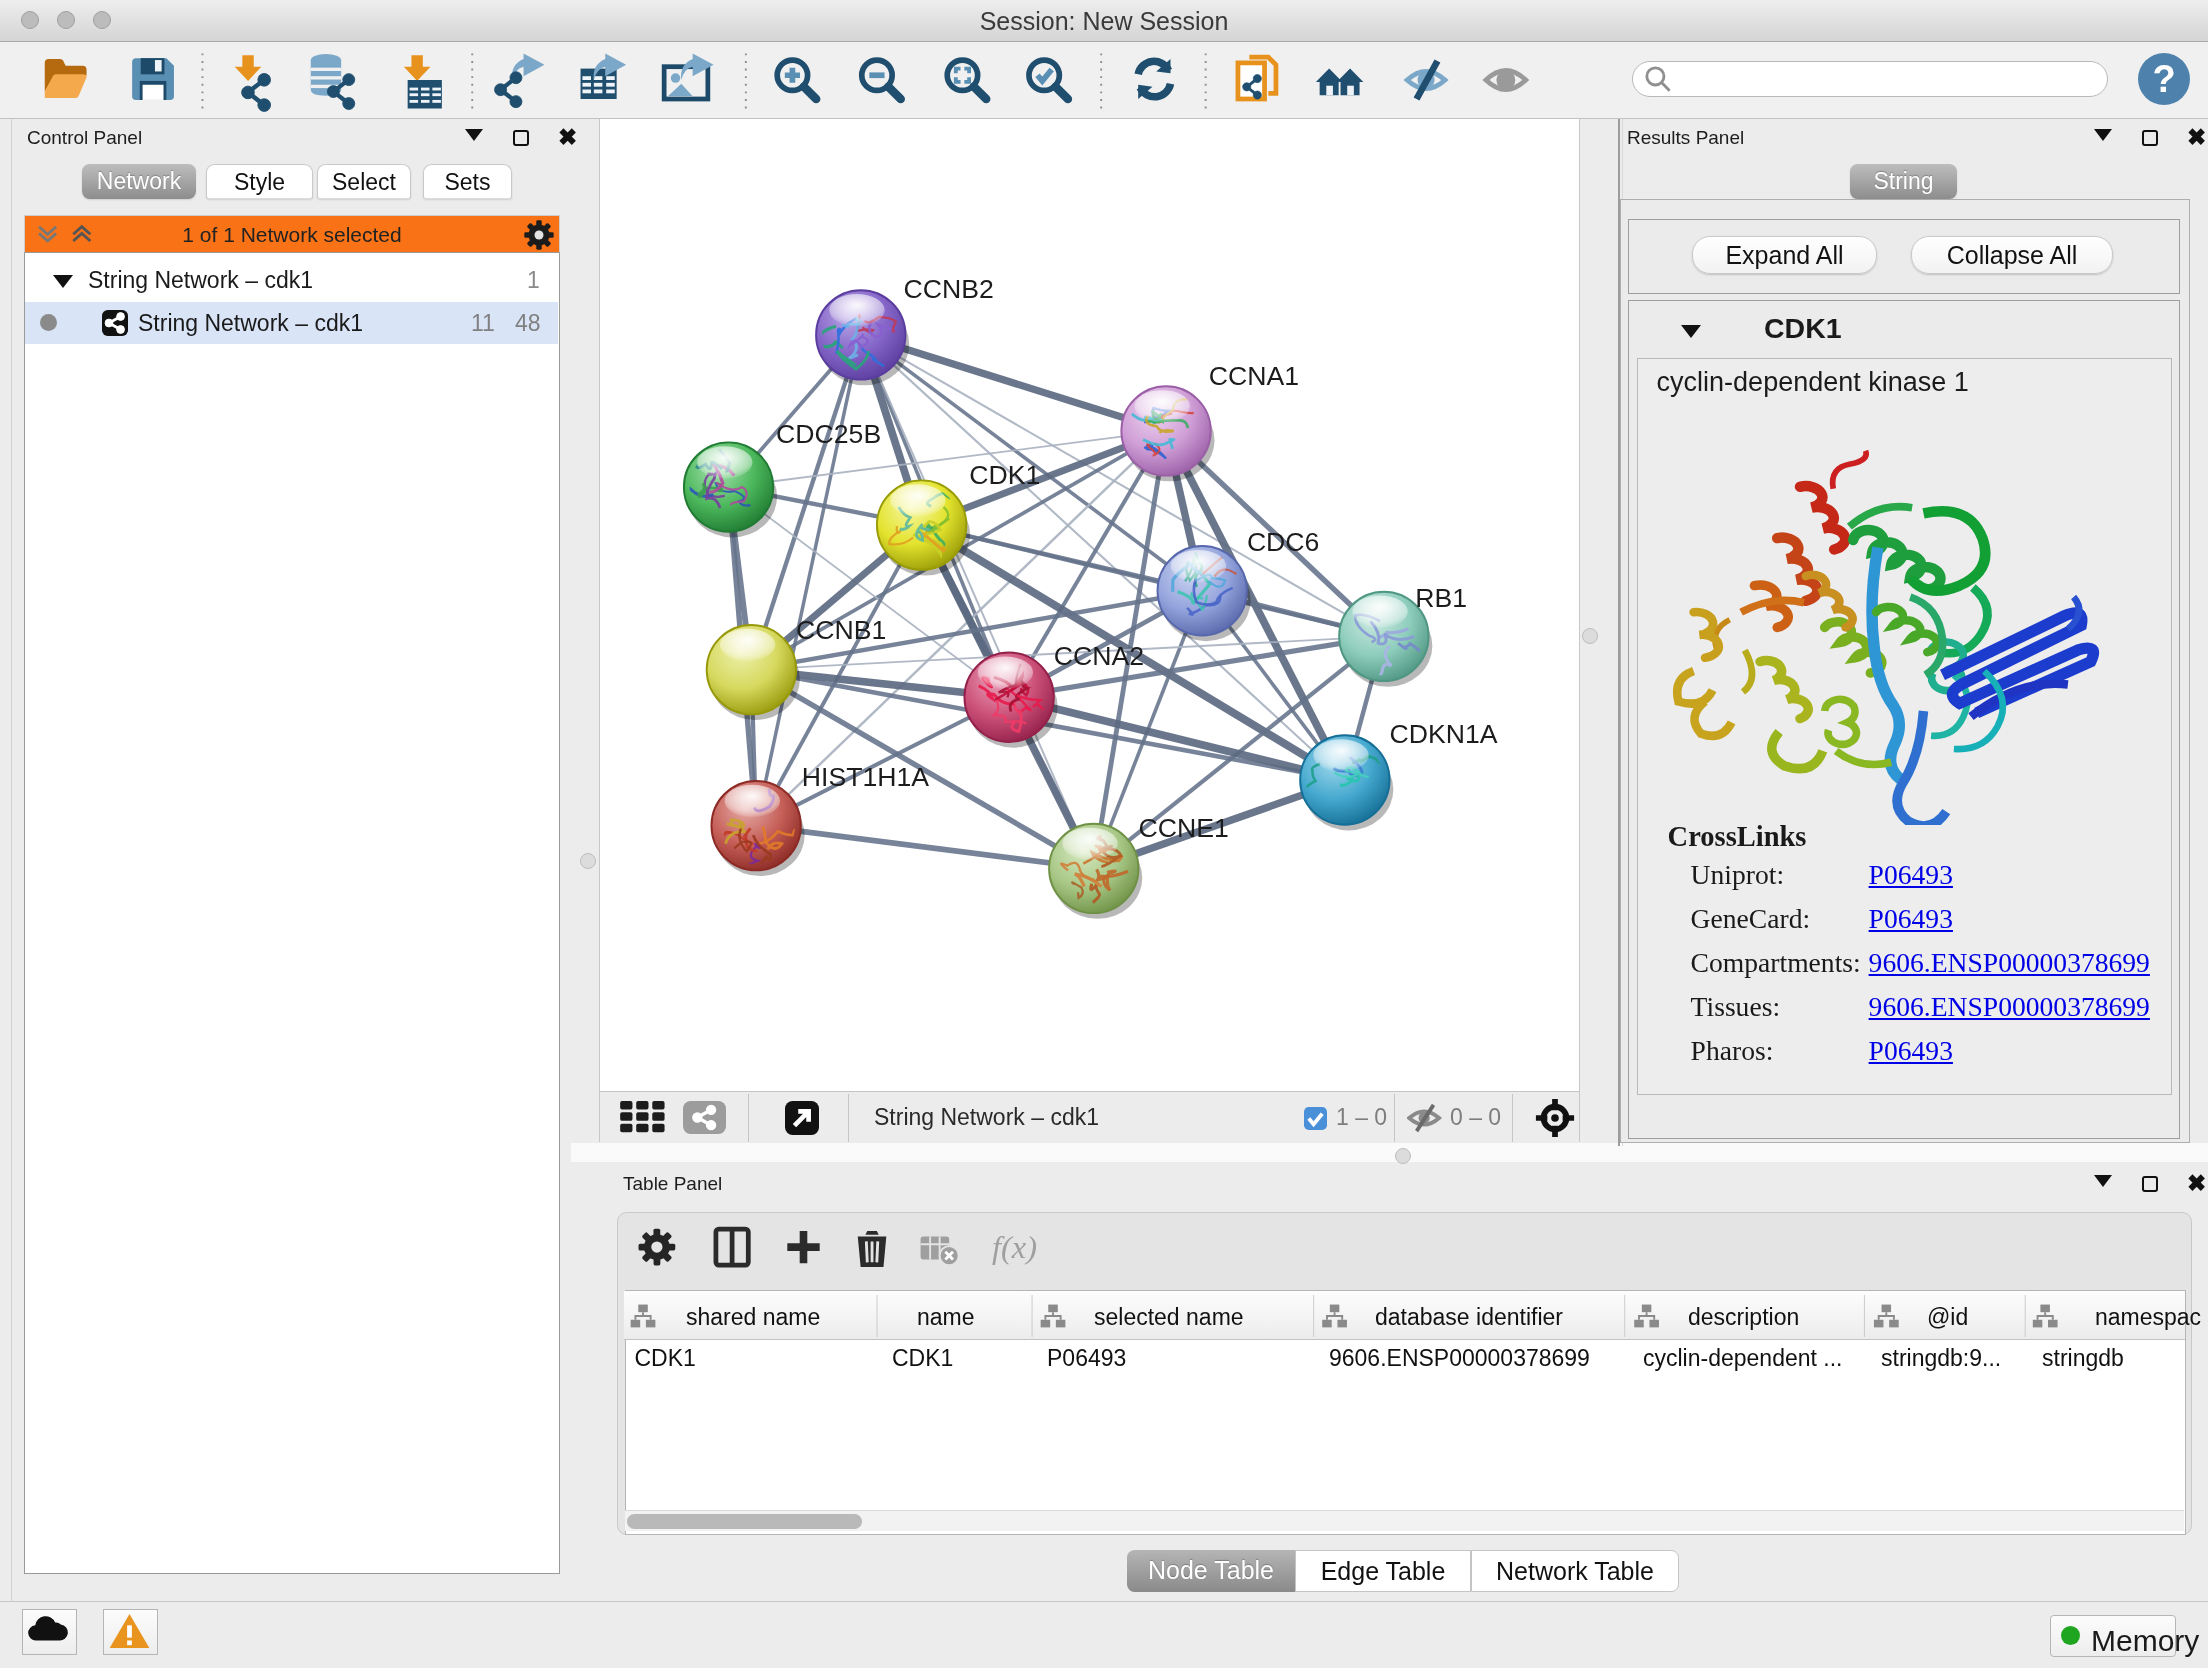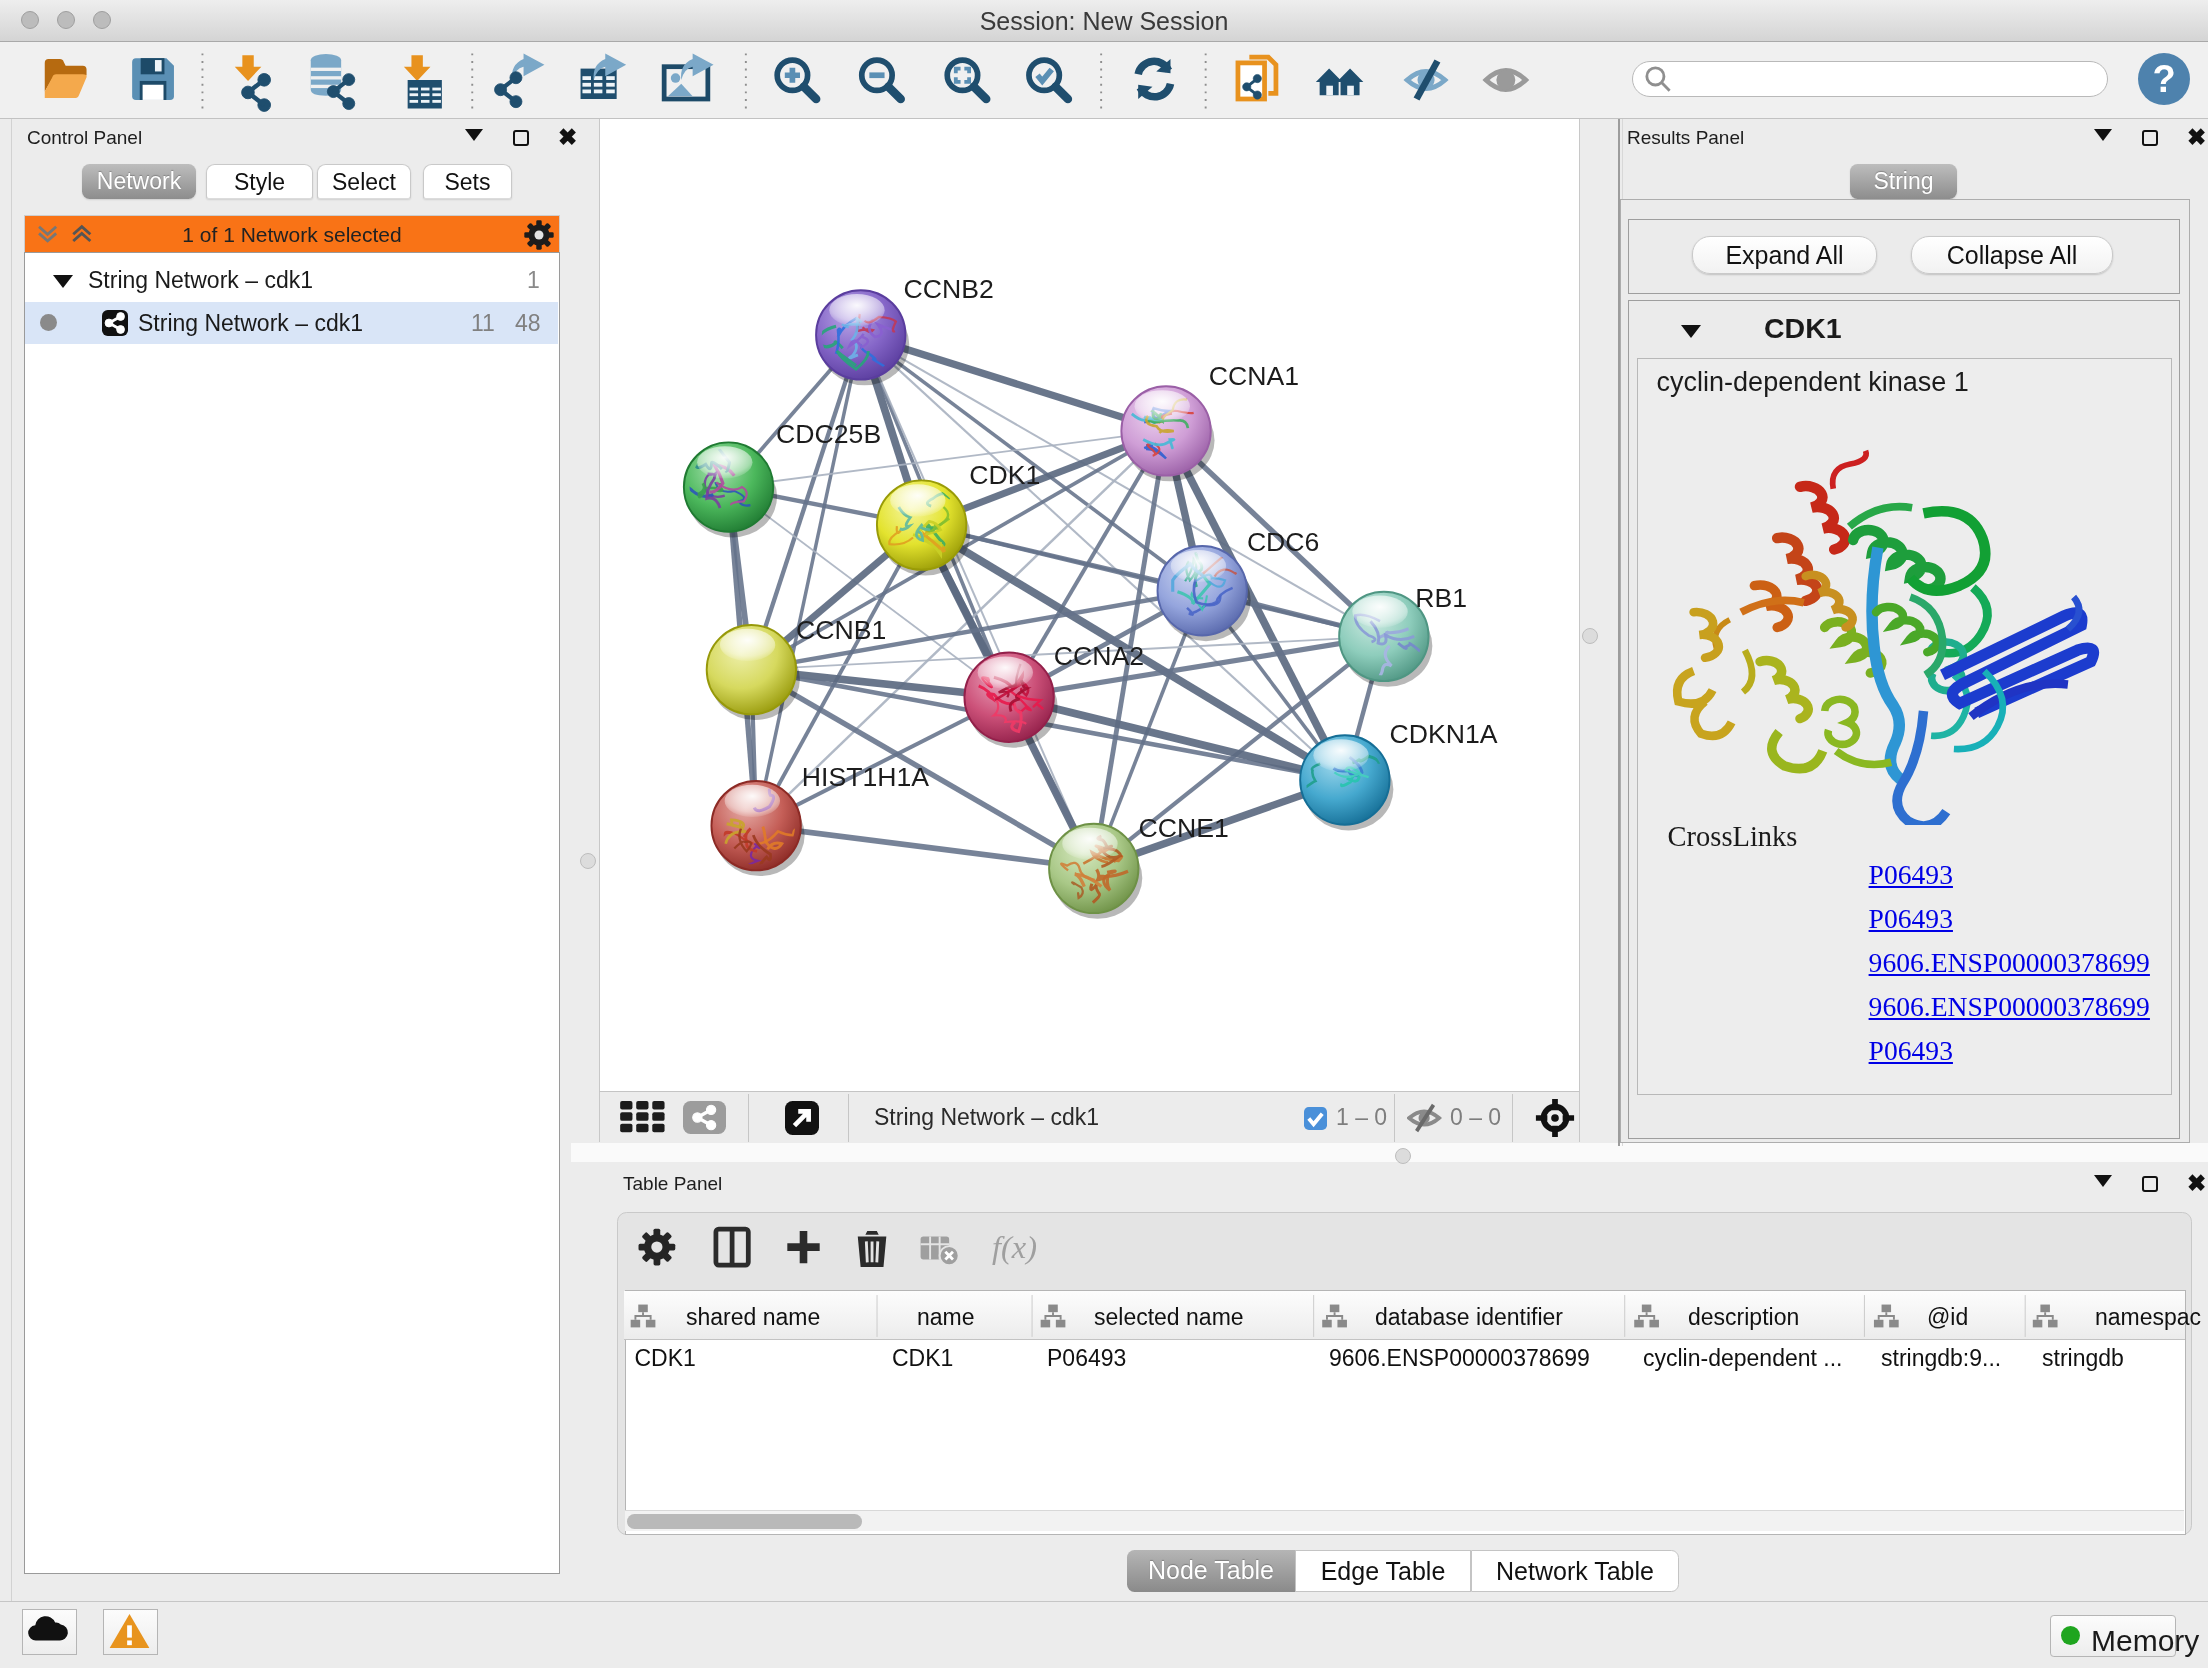--- a/index.html
+++ b/index.html
@@ -657,21 +657,24 @@
 <path d="M320 262 L448 200 q22 -10 18 10 L340 272 q-18 10 -2 20 L462 236 q24 -8 14 12 L356 302" fill="none" stroke="#1c3cce" stroke-width="12"></path>
 <path d="M350 306 q50 -40 102 -34" fill="none" stroke="#2034c4" stroke-width="9"></path>
 <path d="M452 214 q20 -18 6 -34" fill="none" stroke="#2850d0" stroke-width="7"></path>
 <path d="M364 258 q30 28 14 58 q-14 26 -46 24" fill="none" stroke="#18b0b8" stroke-width="7"></path>
 <path d="M176 158 a14 10 0 1 1 14 18 a14 10 0 1 1 14 18 a14 10 0 1 1 14 18" fill="none" stroke="#c89020" stroke-width="9" stroke-linecap="round"></path>
 <path d="M250 196 a15 10 0 1 1 18 14 a15 10 0 1 1 18 14 a15 10 0 1 1 18 14" fill="none" stroke="#4aa828" stroke-width="9" stroke-linecap="round"></path>
 <path d="M286 180 q30 10 34 44 q2 26 -18 38" fill="none" stroke="#2aa86a" stroke-width="8"></path>
 <path d="M208 342 q26 20 58 12" fill="none" stroke="#8ab822" stroke-width="8"></path>
 
     </svg>
-    <div class="abs" style="left:30px;top:462px;font-size:28.5px;font-weight:normal;font-family:'Liberation Serif',serif;text-align:right;">CrossLinks</div>
+    <div class="abs" style="left:30px;top:462px;font-size:28.5px;font-weight:bold;font-family:'Liberation Serif',serif;text-align:right;">CrossLinks</div>
+    <div class="abs" style="left:53px;top:494px;font-size:27.6px;font-family:'Liberation Serif',serif;line-height:44px;white-space:nowrap;">
+      Uniprot:<br>GeneCard:<br>Compartments:<br>Tissues:<br>Pharos:
+    </div>
     <div class="abs" style="left:231px;top:494px;font-size:27.6px;font-family:'Liberation Serif',serif;line-height:44px;white-space:nowrap;">
       <a class="lk">P06493</a><br><a class="lk">P06493</a><br><a class="lk">9606.ENSP00000378699</a><br><a class="lk">9606.ENSP00000378699</a><br><a class="lk">P06493</a>
     </div>
   </div>
 </div>
 
 <div class="abs" style="left:599px;top:1162px;width:1609px;height:438px;background:#ececec;">
   <div class="abs panel-title" style="left:24px;top:10.5px;">Table Panel</div>
   <div class="wctl" style="left:1495px;top:13.3px;">
     <div class="tri"></div>

